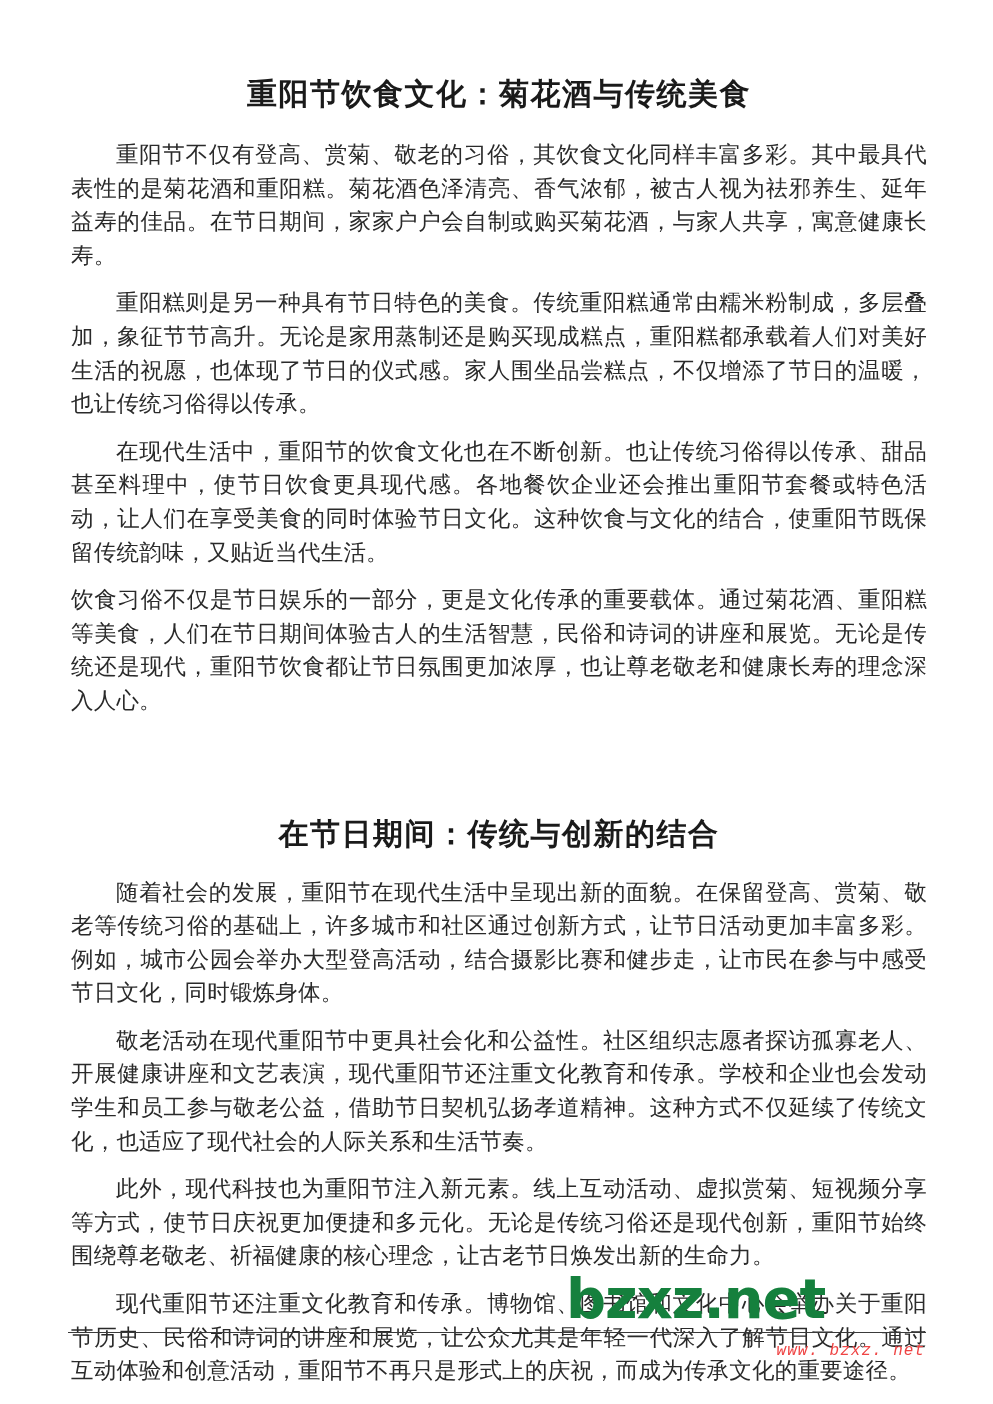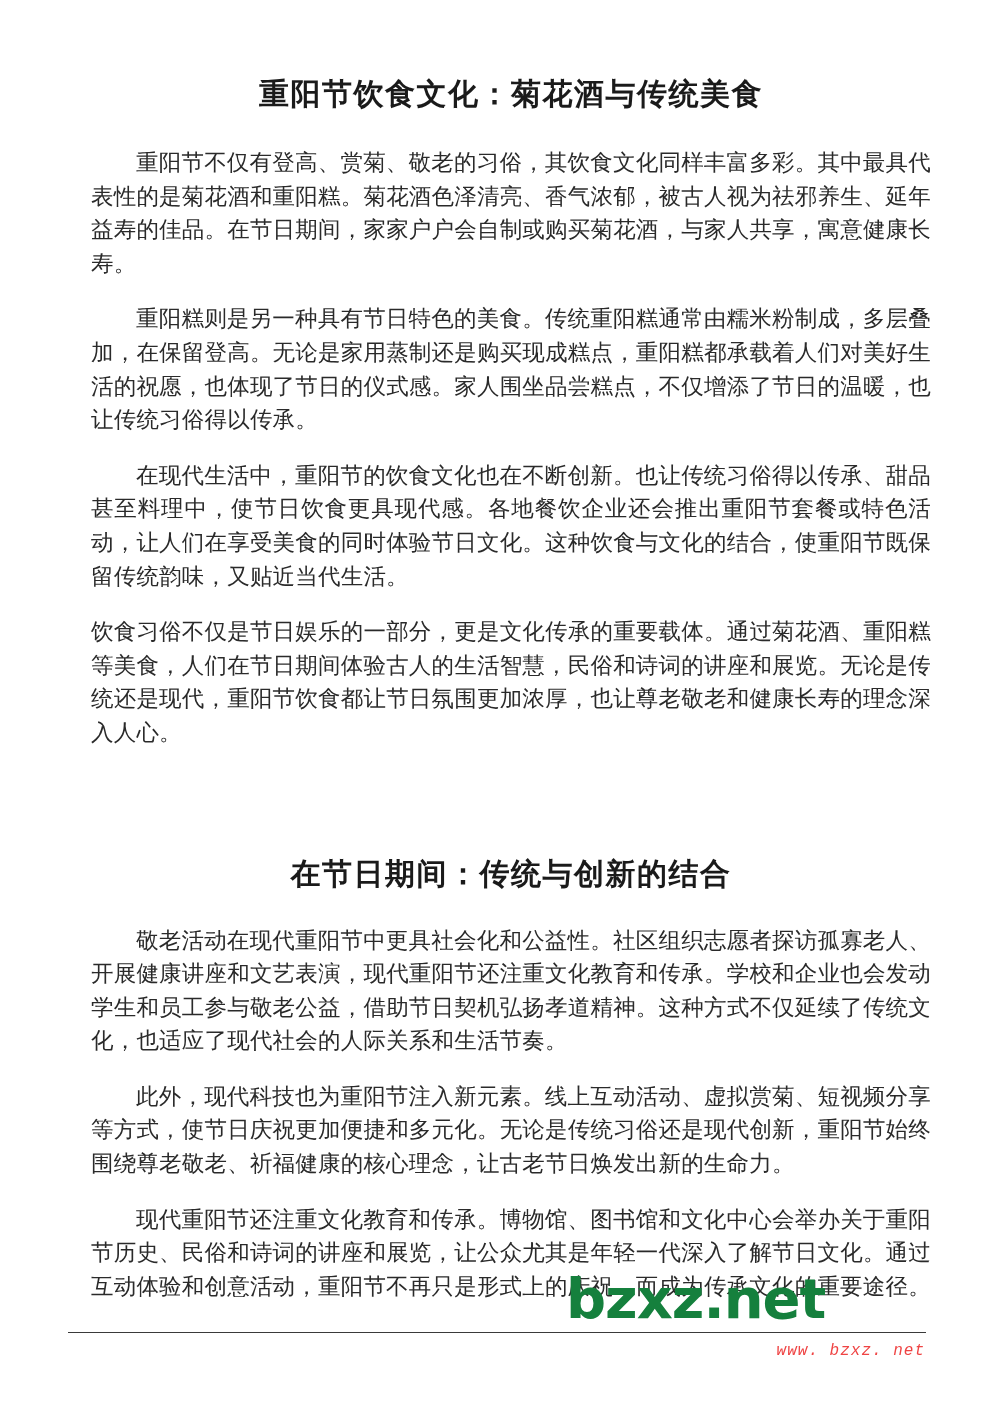--- a/index.html
+++ b/index.html
@@ -16,21 +16,21 @@
     position: relative;
     width: 993px;
     height: 1404px;
     margin: 0 auto;
     background: #ffffff;
     overflow: hidden;
     box-sizing: border-box;
   }
   .content {
     position: absolute;
-    left: 83px;
+    left: 71px;
     top: 0;
     width: 856px;
   }
   .doc-title {
     font-family: "Liberation Serif", "DejaVu Serif", serif;
     font-weight: bold;
     font-size: 30px;
     line-height: 40px;
     letter-spacing: 1.5px;
     text-align: center;
@@ -39,21 +39,21 @@
   }
   .title-1 { padding-top: 74px; }
   .title-2 { padding-top: 96px; }
   .para {
     font-size: 22.5px;
     line-height: 33.6px;
     text-align: justify;
     text-justify: inter-character;
     text-align-last: left;
     color: #2a2a2a;
-    margin: 8px;
+    margin: 0;
     padding-top: 14px;
     letter-spacing: 0.2px;
   }
   .para.indent { text-indent: 2em; }
   .para.noindent { text-indent: 0; }
   .section-1 .para:first-of-type { padding-top: 24px; }
   .section-2 .para:first-of-type { padding-top: 22px; }
 
   .watermark {
     position: absolute;
@@ -95,30 +95,31 @@
 
 <div class="page">
 
   <div class="content">
 
     <div class="section-1">
       <h1 class="doc-title title-1">重阳节饮食文化：菊花酒与传统美食</h1>
 
       <p class="para indent">重阳节不仅有登高、赏菊、敬老的习俗，其饮食文化同样丰富多彩。其中最具代表性的是菊花酒和重阳糕。菊花酒色泽清亮、香气浓郁，被古人视为祛邪养生、延年益寿的佳品。在节日期间，家家户户会自制或购买菊花酒，与家人共享，寓意健康长寿。</p>
 
-      <p class="para indent">重阳糕则是另一种具有节日特色的美食。传统重阳糕通常由糯米粉制成，多层叠加，在保留登高。无论是家用蒸制还是购买现成糕点，重阳糕都承载着人们对美好生活的祝愿，也体现了节日的仪式感。家人围坐品尝糕点，不仅增添了节日的温暖，也让传统习俗得以传承。</p>
+      <p class="para indent">重阳糕则是另一种具有节日特色的美食。传统重阳糕通常由糯米粉制成，多层叠加，象征节节高升。无论是家用蒸制还是购买现成糕点，重阳糕都承载着人们对美好生活的祝愿，也体现了节日的仪式感。家人围坐品尝糕点，不仅增添了节日的温暖，也让传统习俗得以传承。</p>
 
       <p class="para indent">在现代生活中，重阳节的饮食文化也在不断创新。也让传统习俗得以传承、甜品甚至料理中，使节日饮食更具现代感。各地餐饮企业还会推出重阳节套餐或特色活动，让人们在享受美食的同时体验节日文化。这种饮食与文化的结合，使重阳节既保留传统韵味，又贴近当代生活。</p>
 
       <p class="para noindent">饮食习俗不仅是节日娱乐的一部分，更是文化传承的重要载体。通过菊花酒、重阳糕等美食，人们在节日期间体验古人的生活智慧，民俗和诗词的讲座和展览。无论是传统还是现代，重阳节饮食都让节日氛围更加浓厚，也让尊老敬老和健康长寿的理念深入人心。</p>
     </div>
 
     <div class="section-2">
       <h1 class="doc-title title-2">在节日期间：传统与创新的结合</h1>
 
+      <p class="para indent">随着社会的发展，重阳节在现代生活中呈现出新的面貌。在保留登高、赏菊、敬老等传统习俗的基础上，许多城市和社区通过创新方式，让节日活动更加丰富多彩。例如，城市公园会举办大型登高活动，结合摄影比赛和健步走，让市民在参与中感受节日文化，同时锻炼身体。</p>
 
       <p class="para indent">敬老活动在现代重阳节中更具社会化和公益性。社区组织志愿者探访孤寡老人、开展健康讲座和文艺表演，现代重阳节还注重文化教育和传承。学校和企业也会发动学生和员工参与敬老公益，借助节日契机弘扬孝道精神。这种方式不仅延续了传统文化，也适应了现代社会的人际关系和生活节奏。</p>
 
       <p class="para indent">此外，现代科技也为重阳节注入新元素。线上互动活动、虚拟赏菊、短视频分享等方式，使节日庆祝更加便捷和多元化。无论是传统习俗还是现代创新，重阳节始终围绕尊老敬老、祈福健康的核心理念，让古老节日焕发出新的生命力。</p>
 
       <p class="para indent">现代重阳节还注重文化教育和传承。博物馆、图书馆和文化中心会举办关于重阳节历史、民俗和诗词的讲座和展览，让公众尤其是年轻一代深入了解节日文化。通过互动体验和创意活动，重阳节不再只是形式上的庆祝，而成为传承文化的重要途径。</p>
     </div>
 
   </div>
 

